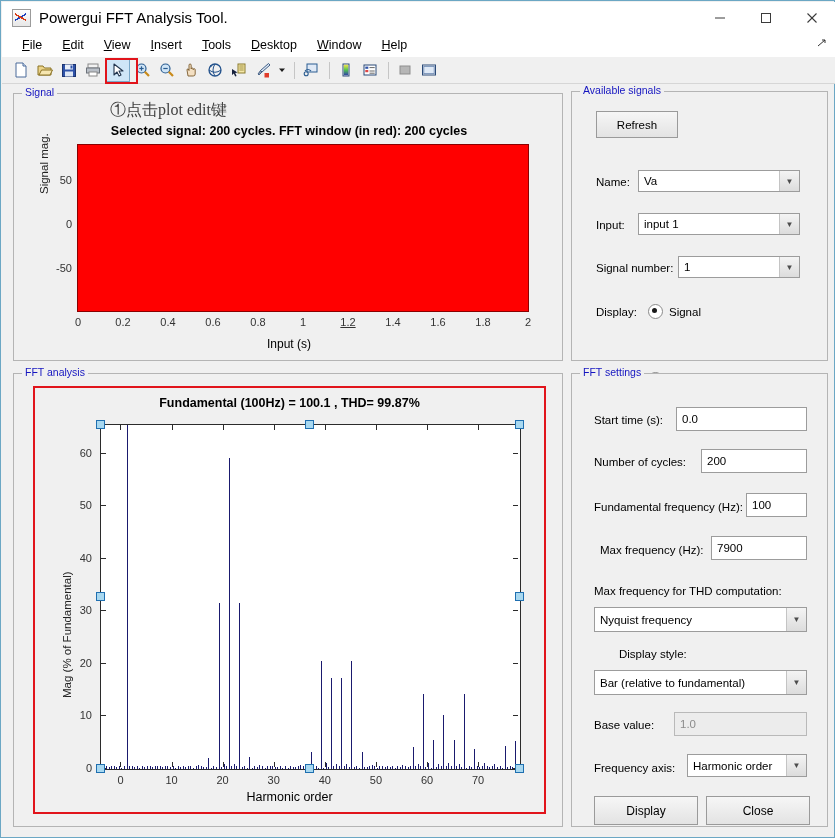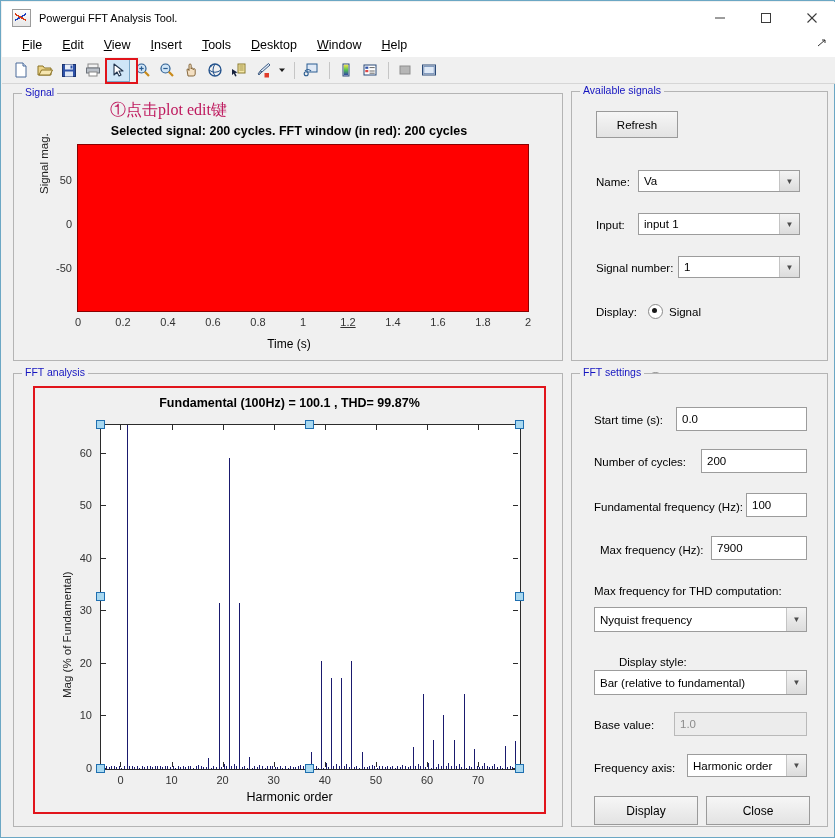--- a/index.html
+++ b/index.html
@@ -14,21 +14,21 @@
 
   
   .titlebar{position:absolute;left:1px;top:1px;width:833px;height:31px;
             background:#ffffff;display:flex;align-items:center;}
   .tb-icon{width:17px;height:16px;margin-left:10px;margin-right:8px;position:relative;
            background:linear-gradient(#fdfdfd,#e7e7e7);border:1px solid #9b9b9b;}
   .tb-icon:after{content:"";position:absolute;left:2px;top:3px;width:11px;height:9px;
            background:
              linear-gradient(30deg, transparent 46%, #d93a12 46%, #d93a12 58%, transparent 58%),
              linear-gradient(-30deg, transparent 46%, #1c3fbd 46%, #1c3fbd 58%, transparent 58%);}
-  .tb-title{font-size:11px;color:#000;}
+  .tb-title{font-size:15px;color:#000;}
   .winbtns{position:absolute;right:0;top:0;height:31px;display:flex;}
   .winbtn{width:46px;height:31px;display:flex;align-items:center;justify-content:center;
           font-size:13px;color:#3b3b3b;}
   .winbtn.close{font-size:15px;}
 
   
   .menubar{position:absolute;left:1px;top:32px;width:833px;height:24px;
            background:#ffffff;display:flex;align-items:center;padding-left:10px;
            box-sizing:border-box;}
   .menu-item{padding:2px 10px;font-size:12.5px;color:#000;}
@@ -47,21 +47,21 @@
   .redbox{position:absolute;left:104px;top:57px;width:33px;height:26px;
           border:2px solid #e1141b;box-sizing:border-box;pointer-events:none;}
 
   
   .panel{position:absolute;box-sizing:border-box;border:1px solid #b4b4b4;background:#f0f0f0;}
   .panel-title{position:absolute;top:-8px;left:8px;background:#f0f0f0;padding:0 3px;
                font-size:10.5px;color:#1515c0;white-space:nowrap;}
 
   
   #signal-panel{left:12px;top:92px;width:550px;height:268px;}
-  .sig-annot{position:absolute;left:96px;top:6px;font-size:16px;color:#be185d;
+  .sig-annot{position:absolute;left:96px;top:6px;font-size:16px;color:#404040;
              font-family:"Liberation Serif", serif;white-space:nowrap;}
   .sig-title{position:absolute;left:0;top:30px;width:550px;text-align:center;
              font-size:12.5px;font-weight:bold;}
   .sig-ylabel{position:absolute;left:24px;top:100px;font-size:11.5px;
               transform:rotate(-90deg);transform-origin:0 0;white-space:nowrap;color:#222;}
   .sig-ytick{position:absolute;right:0;font-size:11px;color:#333;text-align:right;width:24px;}
   .sig-plotarea{position:absolute;left:63px;top:50px;width:452px;height:168px;
                 background:#ff0000;border:1px solid #8a0000;box-sizing:border-box;}
   .sig-xtick{position:absolute;top:222px;font-size:11px;color:#333;
              transform:translateX(-50%);white-space:nowrap;}
@@ -307,21 +307,21 @@
     <div class="sig-xtick" style="left:154px;">0.4</div>
     <div class="sig-xtick" style="left:199px;">0.6</div>
     <div class="sig-xtick" style="left:244px;">0.8</div>
     <div class="sig-xtick" style="left:289px;">1</div>
     <div class="sig-xtick" style="left:334px;text-decoration:underline;">1.2</div>
     <div class="sig-xtick" style="left:379px;">1.4</div>
     <div class="sig-xtick" style="left:424px;">1.6</div>
     <div class="sig-xtick" style="left:469px;">1.8</div>
     <div class="sig-xtick" style="left:514px;">2</div>
 
-    <div class="sig-xlabel">Time (s)</div>
+    <div class="sig-xlabel">Input (s)</div>
   </div>
 
   <div class="panel" id="avail-panel">
     <div class="panel-title">Available signals</div>
 
     <div class="refresh-btn">Refresh</div>
 
     <div class="fld-label" style="left:24px;top:84px;">Name:</div>
     <div class="combo" style="left:66px;top:78px;width:162px;">
       <div class="val">Va</div>
@@ -652,21 +652,21 @@
 
     <div class="fld-label" style="left:28px;top:170px;">Max frequency (Hz):</div>
     <div class="txtfield" style="left:139px;top:162px;width:96px;">7900</div>
 
     <div class="fld-label" style="left:22px;top:211px;">Max frequency for THD computation:</div>
     <div class="combo" style="left:22px;top:233px;width:213px;height:25px;">
       <div class="val">Nyquist frequency</div>
       <div class="arrow">▼</div>
     </div>
 
-    <div class="fld-label" style="left:22px;top:282px;padding-left:25px;">Display style:</div>
+    <div class="fld-label" style="left:22px;top:274px;padding-left:25px;">Display style:</div>
     <div class="combo" style="left:22px;top:296px;width:213px;height:25px;">
       <div class="val">Bar (relative to fundamental)</div>
       <div class="arrow">▼</div>
     </div>
 
     <div class="fld-label" style="left:22px;top:345px;">Base value:</div>
     <div class="txtfield disabled" style="left:102px;top:338px;width:133px;">1.0</div>
 
     <div class="fld-label" style="left:22px;top:388px;">Frequency axis:</div>
     <div class="combo" style="left:115px;top:380px;width:120px;height:23px;">

